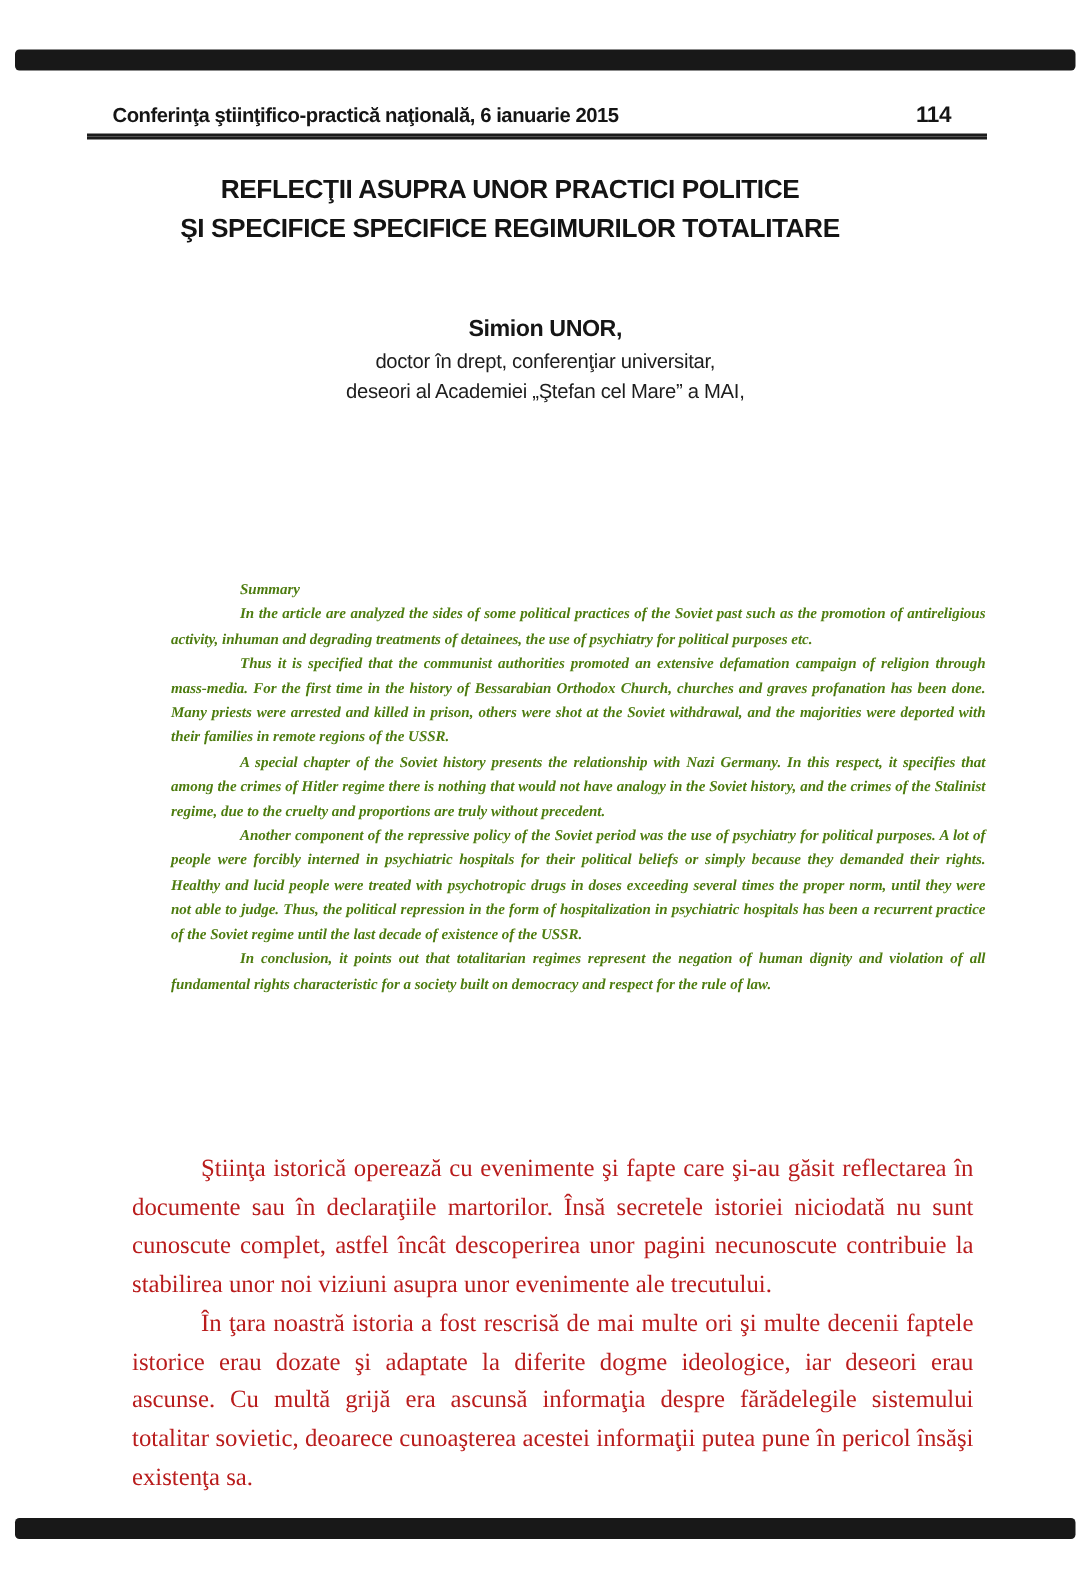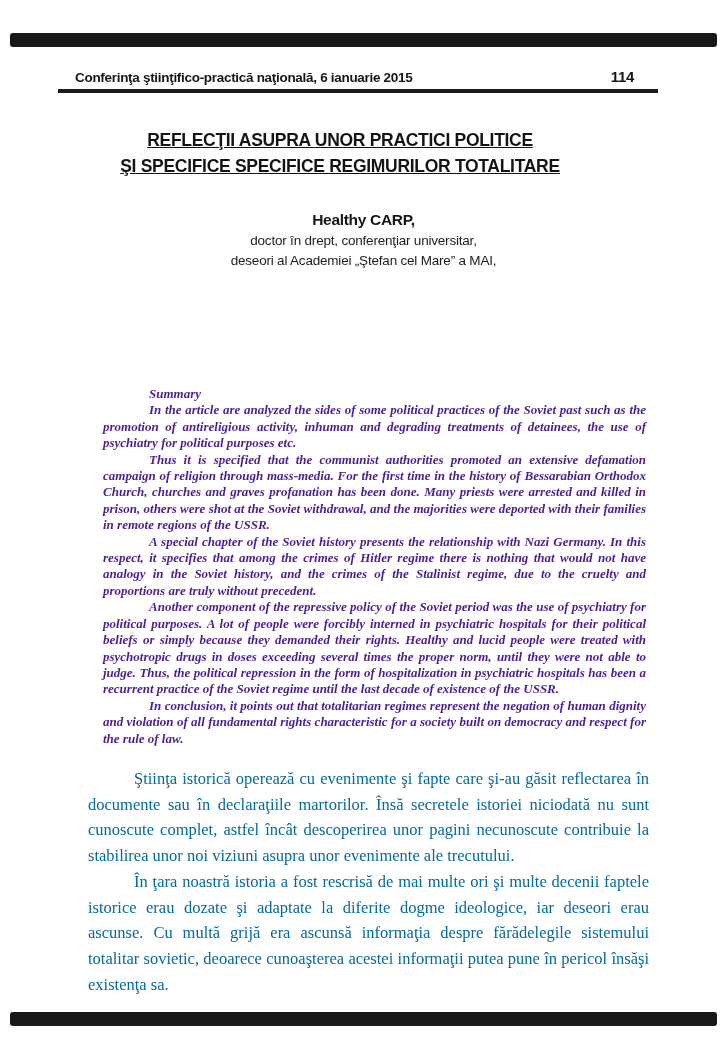--- a/index.html
+++ b/index.html
@@ -33,60 +33,60 @@
   .running-header-title { font-size: 13.5px; letter-spacing: -0.3px; }
   .running-header-page  { font-size: 15px; letter-spacing: -0.3px; }
   .double-rule {
     height: 3px;
     border-top: 2px solid #1c1c1c;
     border-bottom: 2px solid #1c1c1c;
   }
 
   
   .article-title {
-    position: absolute; top: 127px; left: 0; width: 680px;
+    position: absolute; top: 113px; left: 0; width: 680px;
     text-align: center;
     font-family: "Liberation Sans", sans-serif;
     font-weight: 700; font-size: 17.5px; line-height: 26px;
-    letter-spacing: -0.3px; color: #141414; text-decoration: underline;
+    letter-spacing: -0.3px; color: #141414;
   }
 
   
   .authors {
     position: absolute; top: 209px; left: 0; width: 727px;
     text-align: center; color: #161616;
     font-family: "Liberation Sans", sans-serif;
   }
   .author-name {
     font-weight: 700; font-size: 15.5px; line-height: 22px;
     letter-spacing: -0.3px;
   }
   .author-aff {
     font-size: 13.5px; line-height: 20px;
     letter-spacing: -0.2px; color: #1d1d1d;
   }
   .author-block + .author-block { margin-top: 15px; }
 
   
   .summary {
-    position: absolute; top: 386px; left: 103px; width: 543px;
+    position: absolute; top: 386px; left: 114px; width: 543px;
     font-family: "Liberation Serif", serif;
     font-weight: 700; font-style: italic;
-    font-size: 13px; line-height: 16.4px;
-    text-align: justify; color: #4c1d95;
+    font-size: 10px; line-height: 16.4px;
+    text-align: justify; color: #4d7c0f;
   }
   .summary p { margin: 0; text-indent: 46px; }
   .summary-label { text-align: left; }
 
   
   .body-text {
     position: absolute; top: 766px; left: 88px; width: 561px;
     font-family: "Liberation Serif", serif;
     font-size: 16.5px; line-height: 25.7px;
-    text-align: justify; color: #0369a1;
+    text-align: justify; color: #b91c1c;
   }
   .body-text p { margin: 0; text-indent: 46px; }
 </style>
 </head>
 <body>
 
 <div class="page">
 
   <div class="scan-bar top"></div>
 
@@ -98,21 +98,21 @@
     <div class="double-rule"></div>
   </div>
 
   <div class="article-title">
     <div>REFLECŢII ASUPRA UNOR PRACTICI POLITICE</div>
     <div>ŞI SPECIFICE SPECIFICE REGIMURILOR TOTALITARE</div>
   </div>
 
   <div class="authors">
     <div class="author-block">
-      <div class="author-name">Healthy CARP,</div>
+      <div class="author-name">Simion UNOR,</div>
       <div class="author-aff">doctor în drept, conferenţiar universitar,</div>
       <div class="author-aff">deseori al Academiei „Ştefan cel Mare” a MAI,</div>
     </div>
   </div>
 
   <div class="summary">
     <p class="summary-label">Summary</p>
     <p>In the article are analyzed the sides of some political practices of the Soviet past such as the promotion of antireligious activity, inhuman and degrading treatments of detainees, the use of psychiatry for political purposes etc.</p>
     <p>Thus it is specified that the communist authorities promoted an extensive defamation campaign of religion through mass-media. For the first time in the history of Bessarabian Orthodox Church, churches and graves profanation has been done. Many priests were arrested and killed in prison, others were shot at the Soviet withdrawal, and the majorities were deported with their families in remote regions of the USSR.</p>
     <p>A special chapter of the Soviet history presents the relationship with Nazi Germany. In this respect, it specifies that among the crimes of Hitler regime there is nothing that would not have analogy in the Soviet history, and the crimes of the Stalinist regime, due to the cruelty and proportions are truly without precedent.</p>

